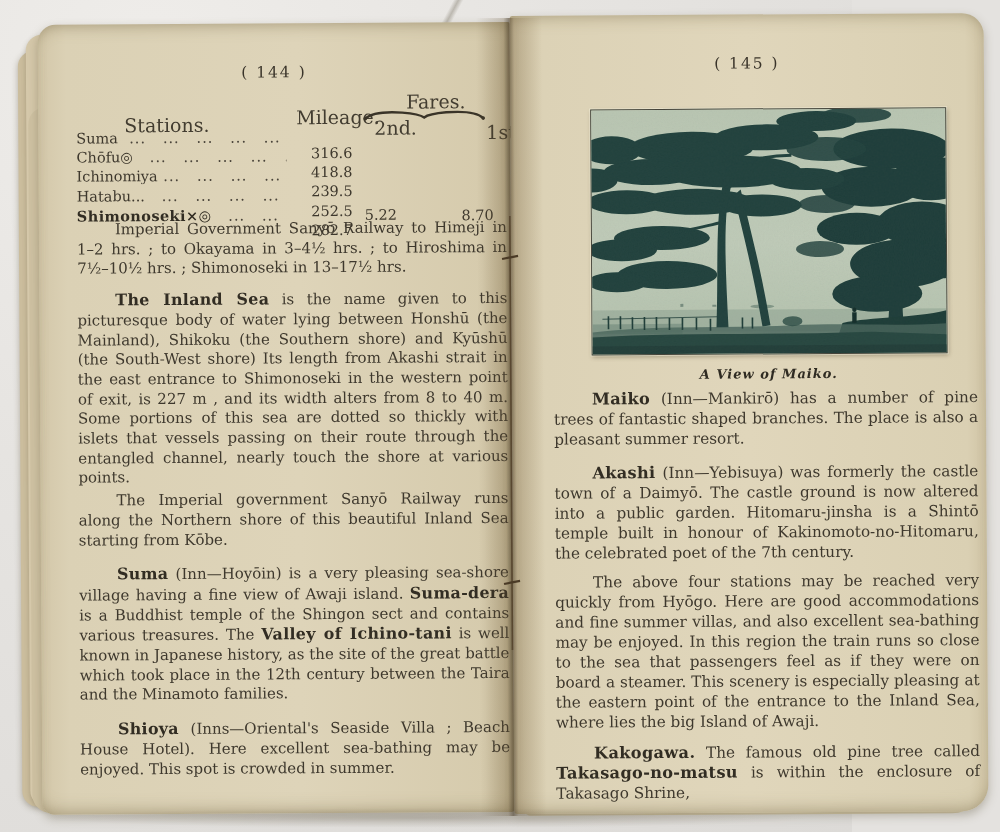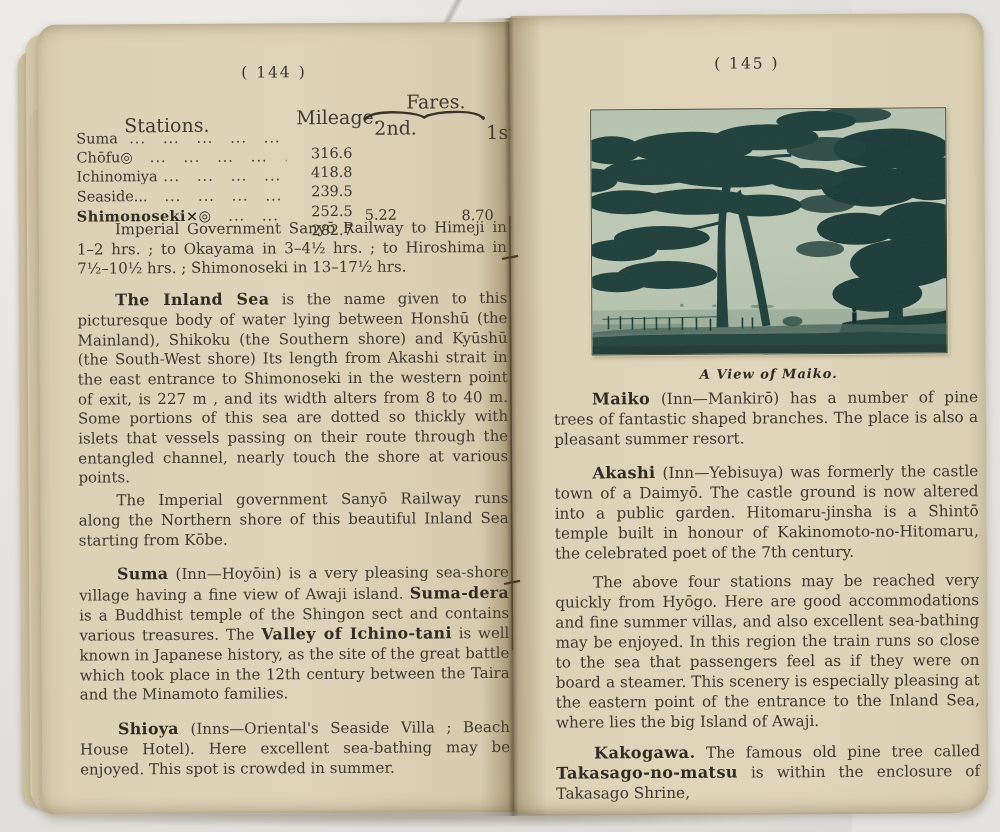--- a/index.html
+++ b/index.html
@@ -91,21 +91,21 @@
           <path d="M3,13 C10,6 26,6 40,7 C52,8 58,9 62,12 C66,9 72,8 84,7 C98,6 114,6 121,13" fill="none" stroke="#3a3428" stroke-width="2.4" stroke-linecap="round"></path>
           <circle cx="3" cy="13" r="1.8" fill="#3a3428"></circle>
             <circle cx="121" cy="13" r="1.8" fill="#3a3428"></circle>
         </svg>
         <span class="th th-2nd">2nd.</span>
         <span class="th th-1st">1st</span>
         <div class="rows">
             <div class="trow"><span class="nm"><span class="st">Suma</span><span class="dots">  ...   ...   ...   ...   ...   ...   ...</span></span><span class="mi">316.6</span><span class="f2"></span><span class="f1"></span></div>
             <div class="trow"><span class="nm"><span class="st">Chōfu◎</span><span class="dots">   ...   ...   ...   ...   ...   ...</span></span><span class="mi">418.8</span><span class="f2"></span><span class="f1"></span></div>
             <div class="trow"><span class="nm"><span class="st">Ichinomiya</span><span class="dots"> ...   ...   ...   ...   ...   ...</span></span><span class="mi">239.5</span><span class="f2"></span><span class="f1"></span></div>
-            <div class="trow"><span class="nm"><span class="st">Seaside...</span><span class="dots">   ...   ...   ...   ...   ...   ...</span></span><span class="mi">252.5</span><span class="f2"></span><span class="f1"></span></div>
+            <div class="trow"><span class="nm"><span class="st">Hatabu...</span><span class="dots">   ...   ...   ...   ...   ...   ...</span></span><span class="mi">252.5</span><span class="f2"></span><span class="f1"></span></div>
             <div class="trow boldrow"><span class="nm"><span class="st">Shimonoseki×◎</span><span class="dots">   ...   ...   ...   ...</span></span><span class="mi">282.7</span><span class="f2">5.22</span><span class="f1">8.70</span></div>
           </div>
       </div>
 
       <div class="textcol">
         <p class="para"><span>Imperial Government Sanyō Railway to Himeji in 1–2 hrs. ; to Okayama in 3–4½ hrs. ; to Hiroshima in 7½–10½ hrs. ; Shimonoseki in 13–17½ hrs.</span></p>
         <p class="para mt-md"><b>The Inland Sea</b><span> is the name given to this picturesque body of water lying between Honshū (the Mainland), Shikoku (the Southern shore) and Kyūshū (the South-West shore) Its length from Akashi strait in the east entrance to Shimonoseki in the western point of exit, is 227 m , and its width alters from 8 to 40 m. Some portions of this sea are dotted so thickly with islets that vessels passing on their route through the entangled channel, nearly touch the shore at various points.</span></p>
         <p class="para mt-sm"><span>The Imperial government Sanyō Railway runs along the Northern shore of this beautiful Inland Sea starting from Kōbe.</span></p>
         <p class="para mt-lg"><b>Suma</b><span> (Inn—Hoyōin) is a very pleasing sea-shore village having a fine view of Awaji island. </span><b>Suma-dera</b><span> is a Buddhist temple of the Shingon sect and contains various treasures. The </span><b>Valley of Ichino-tani</b><span> is well known in Japanese history, as the site of the great battle which took place in the 12th century between the Taira and the Minamoto families.</span></p>
         <p class="para mt-lg"><b>Shioya</b><span> (Inns—Oriental's Seaside Villa ; Beach House Hotel). Here excellent sea-bathing may be enjoyed. This spot is crowded in summer.</span></p>

